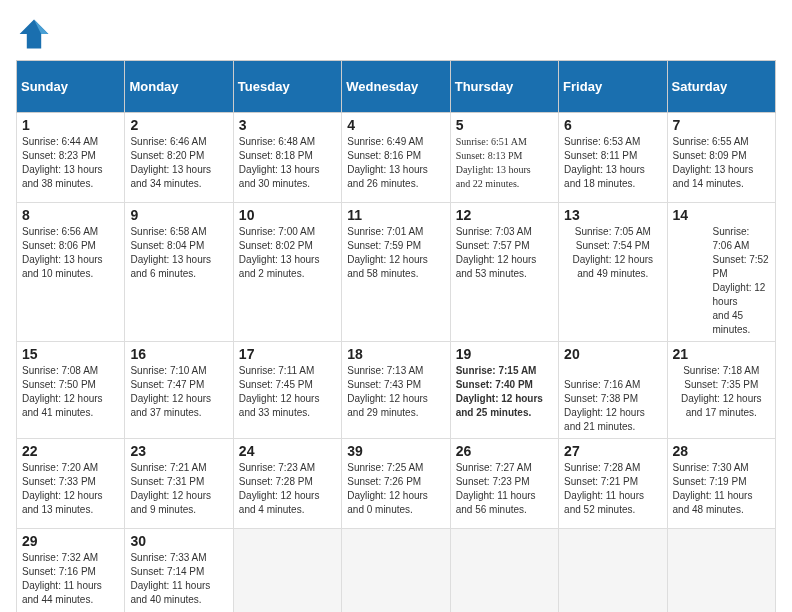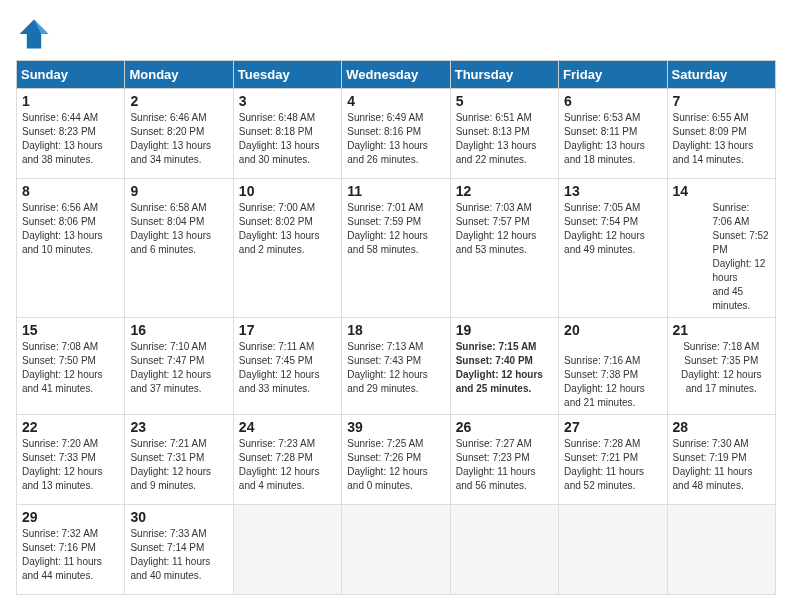--- a/index.html
+++ b/index.html
@@ -47,21 +47,21 @@
     .calendar {
       width: 100%;
       border-collapse: collapse;
       table-layout: fixed;
     }
     .calendar th {
       background: #1a6faf;
       color: #fff;
       font-size: 13px;
       font-weight: bold;
-      padding: 6px 4px;
+      padding: 18px 4px;
       text-align: left;
       border: 1px solid #ccc;
     }
     .calendar td {
       vertical-align: top;
       border: 1px solid #ddd;
       padding: 4px 5px;
       font-size: 10.5px;
       color: #333;
       background: #fff;
@@ -140,21 +140,21 @@
         </td>
         <td>
           <span class="day-number">4</span>
           <div class="cell-text" style="white-space: pre-line;">Sunrise: 6:49 AM
 Sunset: 8:16 PM
 Daylight: 13 hours
 and 26 minutes.</div>
         </td>
         <td>
           <span class="day-number">5</span>
-          <div class="cell-text" style="white-space: pre-line;">Sunrise: 6:51 AM
+          <div class="cell-text" style="white-space: pre-line; font-family: Liberation Serif, serif;">Sunrise: 6:51 AM
 Sunset: 8:13 PM
 Daylight: 13 hours
 and 22 minutes.</div>
         </td>
         <td>
           <span class="day-number">6</span>
           <div class="cell-text" style="white-space: pre-line;">Sunrise: 6:53 AM
 Sunset: 8:11 PM
 Daylight: 13 hours
 and 18 minutes.</div>
@@ -198,21 +198,21 @@
         </td>
         <td>
           <span class="day-number">12</span>
           <div class="cell-text" style="white-space: pre-line;">Sunrise: 7:03 AM
 Sunset: 7:57 PM
 Daylight: 12 hours
 and 53 minutes.</div>
         </td>
         <td>
           <span class="day-number">13</span>
-          <div class="cell-text" style="white-space: pre-line;">Sunrise: 7:05 AM
+          <div class="cell-text" style="white-space: pre-line; text-align: center;">Sunrise: 7:05 AM
 Sunset: 7:54 PM
 Daylight: 12 hours
 and 49 minutes.</div>
         </td>
         <td>
           <span class="day-number">14</span>
           <div class="cell-text" style="white-space: pre-line; margin-left: 40px;">Sunrise: 7:06 AM
 Sunset: 7:52 PM
 Daylight: 12 hours
 and 45 minutes.</div>

